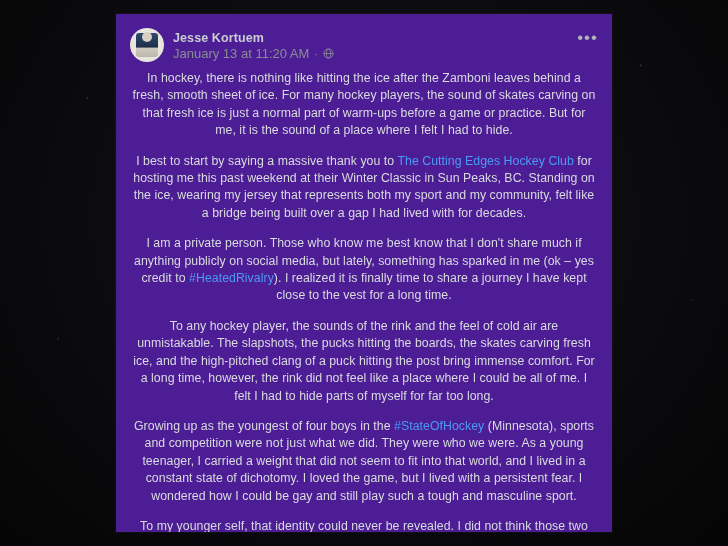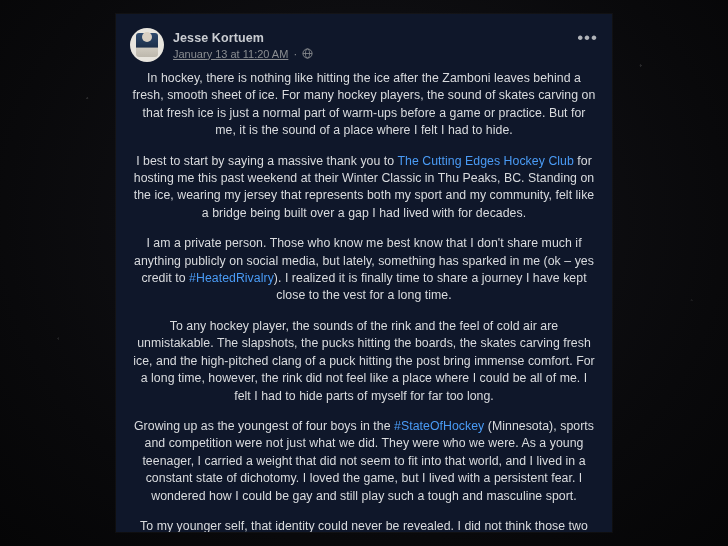--- a/index.html
+++ b/index.html
@@ -29,21 +29,21 @@
       radial-gradient(circle at 95% 55%, rgba(255,255,255,0.07) 0 1px, transparent 1.2px),
       radial-gradient(circle at 52% 50%, rgba(255,255,255,0.05) 0 1px, transparent 1.2px),
       radial-gradient(ellipse at 50% 40%, #141419 0%, #09090b 70%, #050506 100%);
   }
   .post-card {
     position: absolute;
     left: 116px;
     top: 14px;
     width: 496px;
     height: 518px;
-    background: #0f172a;
+    background: #4c1d95;
     overflow: hidden;
     box-shadow: 0 0 0 1px rgba(255,255,255,0.03);
   }
   .post-header {
     display: flex;
     align-items: flex-start;
     padding: 14px 14px 6px 14px;
     position: relative;
   }
   .avatar {
@@ -89,23 +89,22 @@
     letter-spacing: 0.1px;
   }
   .meta-line {
     display: flex;
     align-items: center;
     gap: 5px;
     margin-top: 1px;
   }
   .timestamp {
     color: #8a8d91;
-    font-size: 11px;
+    font-size: 13px;
     line-height: 14px;
-    text-decoration: underline;
   }
   .dot-sep {
     color: #8a8d91;
     font-size: 11px;
     line-height: 14px;
   }
   .globe-icon svg { display: block; }
   .more-button {
     position: absolute;
     right: 14px;
@@ -166,20 +165,20 @@
             <line x1="1" y1="6" x2="11" y2="6" stroke="#8a8d91" stroke-width="0.9"></line>
           </svg>
         </span>
       </div>
     </div>
     <div class="more-button">•••</div>
   </div>
 
   <div class="post-body" id="post-body">
       <p><span>In hockey, there is nothing like hitting the ice after the Zamboni leaves behind a fresh, smooth sheet of ice. For many hockey players, the sound of skates carving on that fresh ice is just a normal part of warm-ups before a game or practice. But for me, it is the sound of a place where I felt I had to hide.</span></p>
-      <p><span>I best to start by saying a massive thank you to </span><a class="link">The Cutting Edges Hockey Club</a><span> for hosting me this past weekend at their Winter Classic in Thu Peaks, BC. Standing on the ice, wearing my jersey that represents both my sport and my community, felt like a bridge being built over a gap I had lived with for decades.</span></p>
+      <p><span>I best to start by saying a massive thank you to </span><a class="link">The Cutting Edges Hockey Club</a><span> for hosting me this past weekend at their Winter Classic in Sun Peaks, BC. Standing on the ice, wearing my jersey that represents both my sport and my community, felt like a bridge being built over a gap I had lived with for decades.</span></p>
       <p><span>I am a private person. Those who know me best know that I don't share much if anything publicly on social media, but lately, something has sparked in me (ok – yes credit to </span><a class="hashtag">#HeatedRivalry</a><span>). I realized it is finally time to share a journey I have kept close to the vest for a long time.</span></p>
       <p><span>To any hockey player, the sounds of the rink and the feel of cold air are unmistakable. The slapshots, the pucks hitting the boards, the skates carving fresh ice, and the high-pitched clang of a puck hitting the post bring immense comfort. For a long time, however, the rink did not feel like a place where I could be all of me. I felt I had to hide parts of myself for far too long.</span></p>
       <p><span>Growing up as the youngest of four boys in the </span><a class="hashtag">#StateOfHockey</a><span> (Minnesota), sports and competition were not just what we did. They were who we were. As a young teenager, I carried a weight that did not seem to fit into that world, and I lived in a constant state of dichotomy. I loved the game, but I lived with a persistent fear. I wondered how I could be gay and still play such a tough and masculine sport.</span></p>
       <p><span>To my younger self, that identity could never be revealed. I did not think those two worlds could occupy the same person, let alone the same locker room. Coming out in the 2000s did not feel like an option, especially with so little positive representation in the media at the time and it would have been a social disaster at such a large high school. At 17, I walked away from the high school team and the brotherhood of hockey friendships I had developed from a young age for a myriad of reasons.</span></p>
     </div>
 
 </div>
 
 </body></html>

